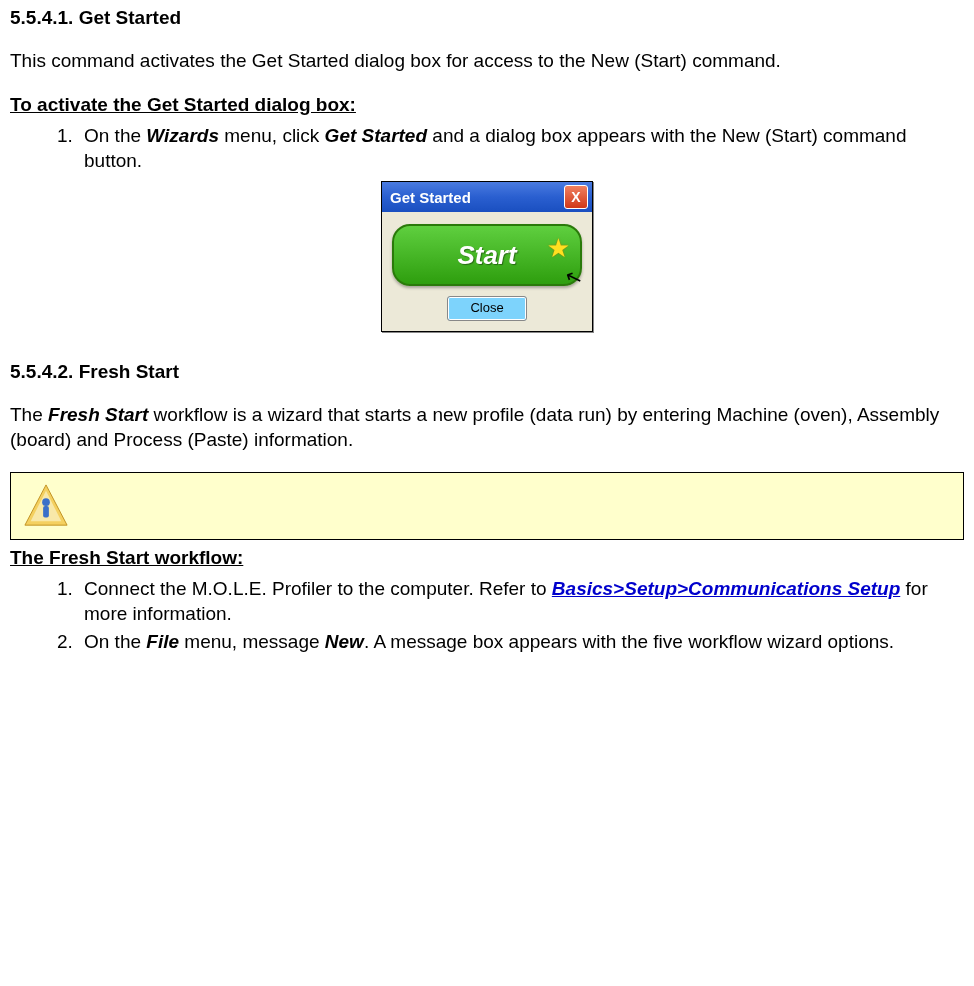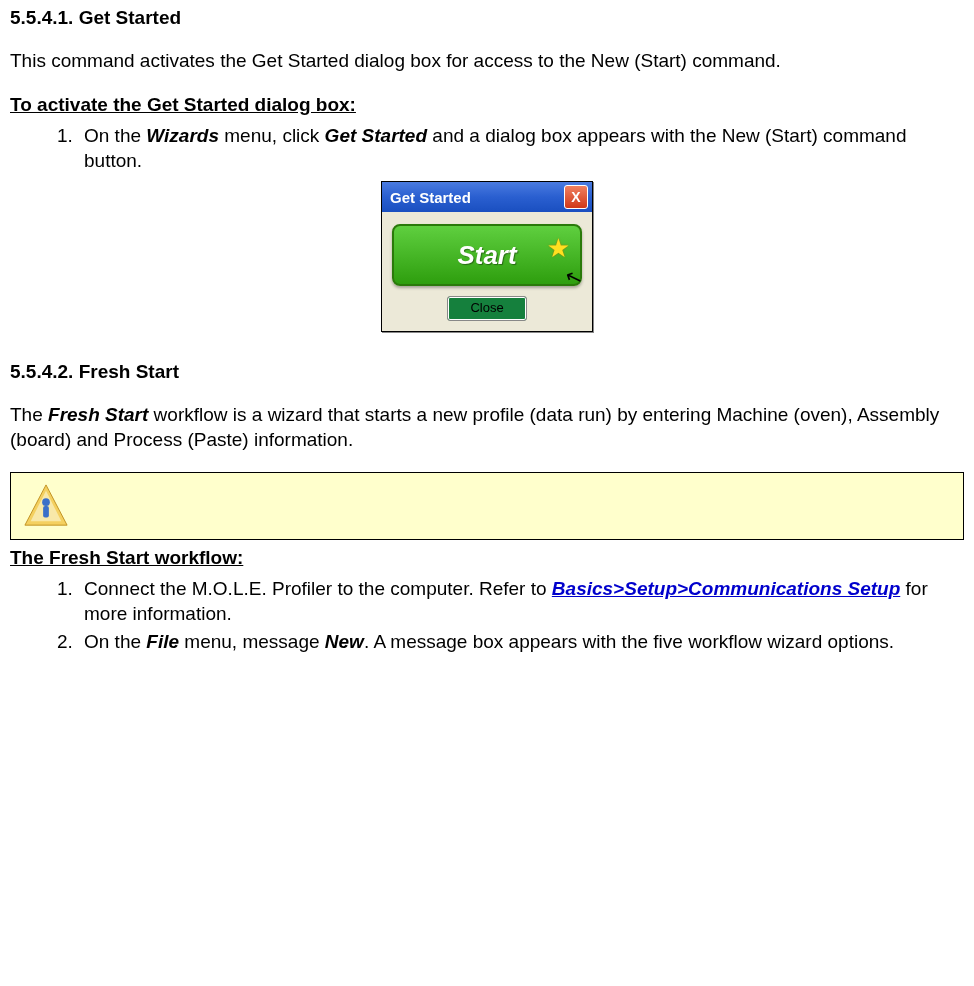--- a/index.html
+++ b/index.html
@@ -82,21 +82,21 @@
     }
     .dialog-body {
       padding: 12px 10px 10px 10px;
       background: #ece9d8;
     }
     .start-button {
       width: 186px;
       height: 58px;
       background: linear-gradient(to bottom, #5fcf3f 0%, #2e9e0e 100%);
       border: 2px solid #2a7a0a;
-      border-radius: 8px;
+      border-radius: 18px;
       display: flex;
       align-items: center;
       justify-content: center;
       position: relative;
       box-shadow: 0 2px 3px rgba(0,0,0,0.3);
       margin-bottom: 10px;
     }
     .start-button-text {
       color: #fff;
       font-weight: bold;
@@ -141,21 +141,21 @@
       line-height: 1.1;
     }
     .close-button-row {
       display: flex;
       justify-content: center;
     }
     .close-button {
       padding: 3px 22px;
       font-size: 13px;
       font-family: Tahoma, sans-serif;
-      background: #15803d;
+      background: #7dd3fc;
       border: 1px solid #888;
       border-radius: 3px;
       box-shadow: 0 0 0 1px #fff inset;
     }
     .info-box {
       border: 1px solid #000;
       background: #ffffcc;
       display: flex;
       align-items: center;
       gap: 18px;

